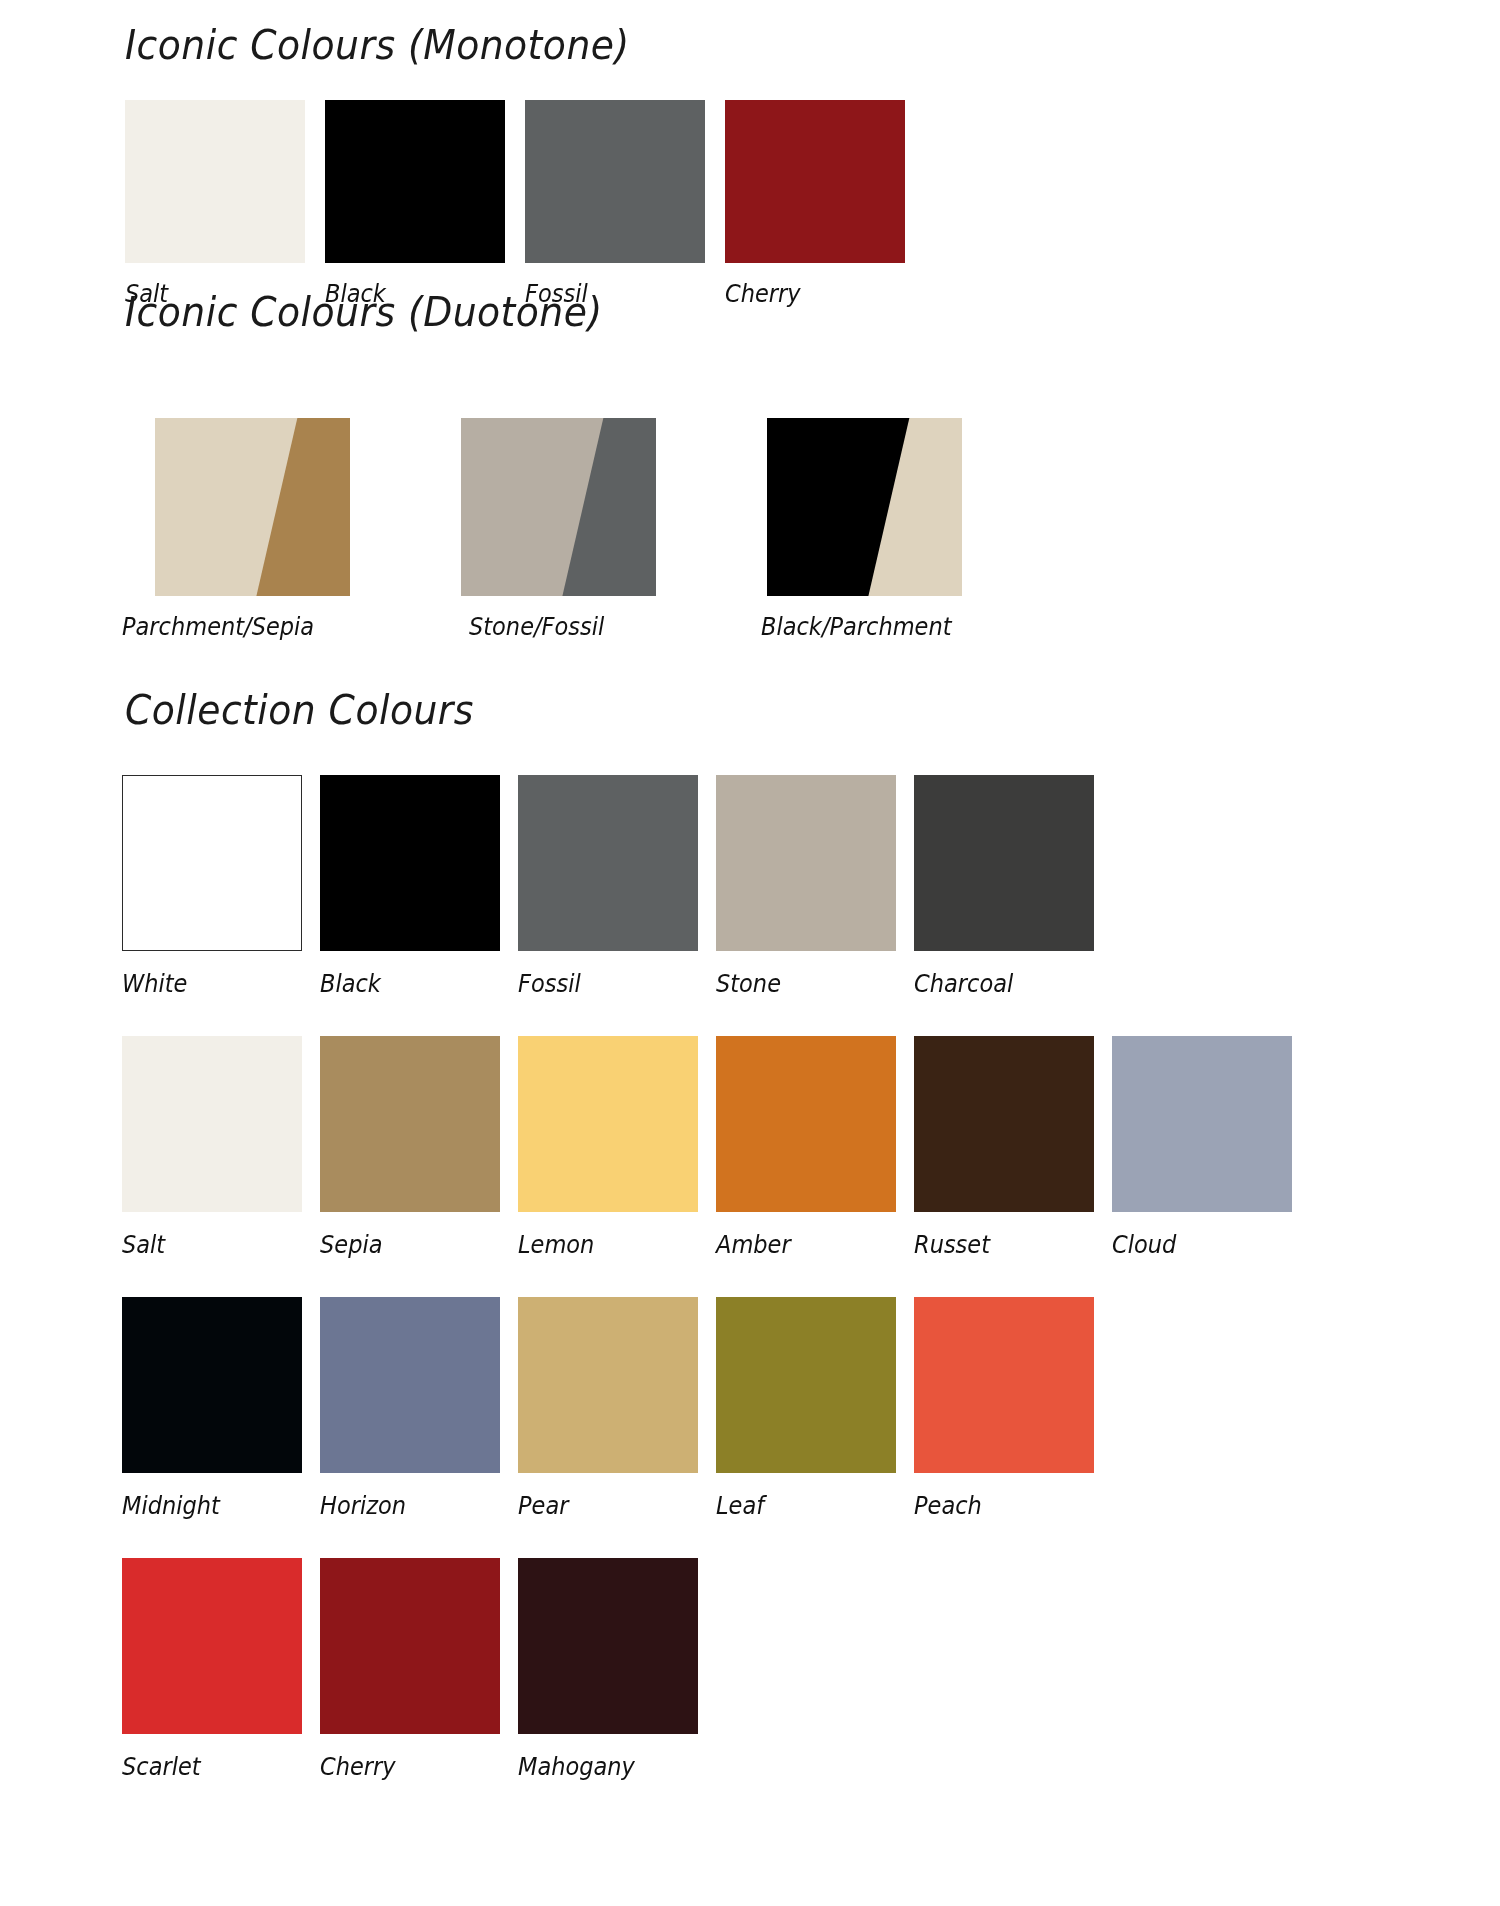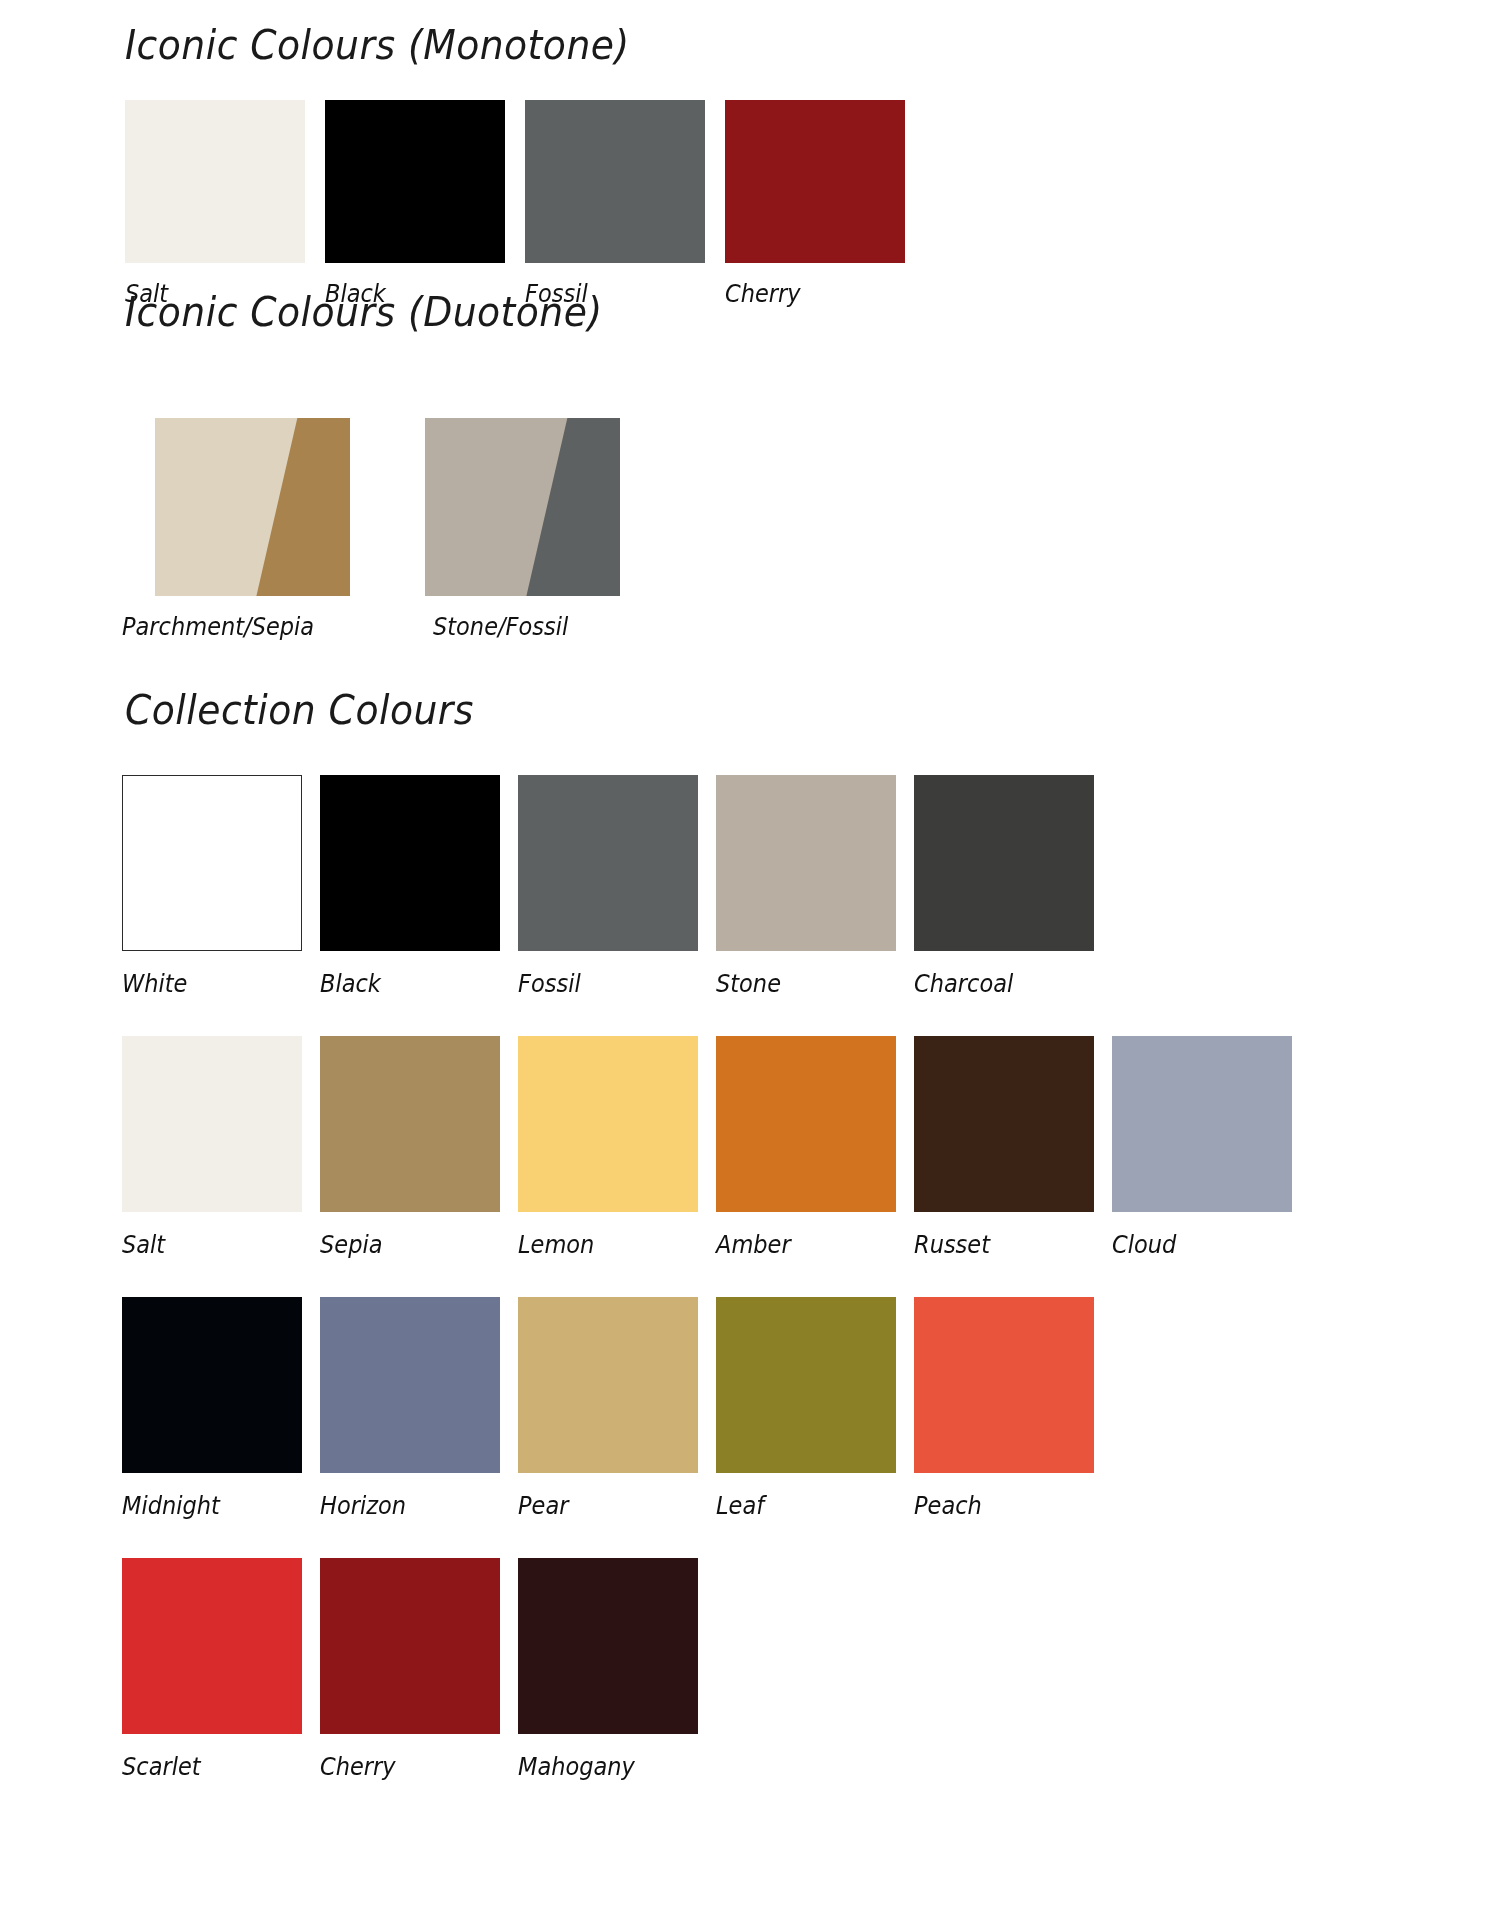--- a/index.html
+++ b/index.html
@@ -64,21 +64,21 @@
 
   
   #monotone-title { position: absolute; left: 125px; top: 25px; }
   #monotone-row { position: absolute; left: 125px; top: 100px; }
   #monotone-row .cell { width: 200px; }
   #monotone-row .swatch { width: 180px; height: 163px; }
   #monotone-row .label { margin-top: 16px; }
 
   
   #duotone-title { position: absolute; left: 125px; top: 292px; }
-  #duotone-row { position: absolute; left: 155px; top: 418px; }
+  #duotone-row { position: absolute; left: 155px; top: 418px; gap: 36px; }
   #duotone-row .cell { width: 270px; }
   #duotone-row .swatch { width: 195px; height: 178px; }
   #duotone-row .label { margin-top: 16px; transform: scaleX(0.90); }
   #duotone-row .cell:nth-child(1) .label { margin-left: -33px; }
   #duotone-row .cell:nth-child(2) .label { margin-left: 8px; }
   #duotone-row .cell:nth-child(3) .label { margin-left: -6px; }
 
   
   #collection-title { position: absolute; left: 125px; top: 690px; }
   #collection-grid {
@@ -133,20 +133,27 @@
         </div>
         <div class="label">Parchment/Sepia</div>
       </div>
       <div class="cell">
         <div class="swatch">
           <div class="half-a" style="background: rgb(182, 174, 163);"></div>
           <div class="half-b" style="background: rgb(94, 97, 98); clip-path: polygon(100% 0px, 100% 100%, 52% 100%, 73% 0px);"></div>
         </div>
         <div class="label">Stone/Fossil</div>
       </div>
+      <div class="cell">
+        <div class="swatch">
+          <div class="half-a" style="background: rgb(0, 0, 0);"></div>
+          <div class="half-b" style="background: rgb(222, 211, 190); clip-path: polygon(100% 0px, 100% 100%, 52% 100%, 73% 0px);"></div>
+        </div>
+        <div class="label">Black/Parchment</div>
+      </div>
     </div>
 
   <h2 class="section-title" id="collection-title">Collection Colours</h2>
 
   <div id="collection-grid">
       <div class="grid-row">
         <div class="cell">
           <div class="swatch bordered" style="background: rgb(255, 255, 255);"></div>
           <div class="label">White</div>
         </div>

